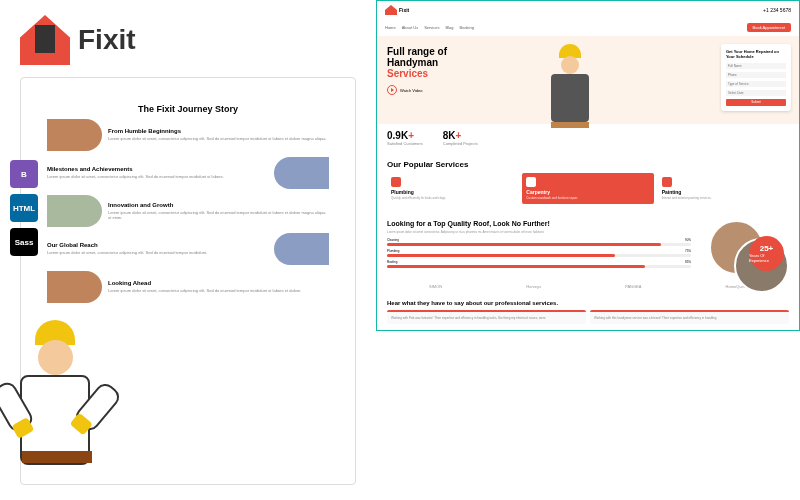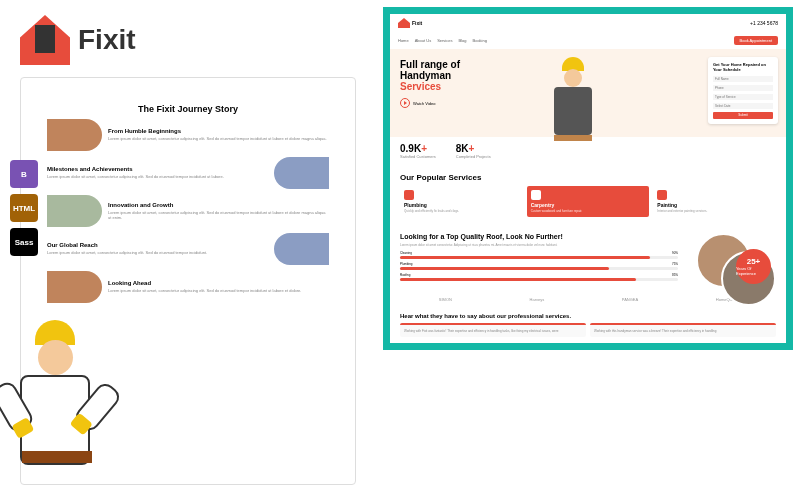--- a/index.html
+++ b/index.html
@@ -18,33 +18,33 @@
 .story-img{width:55px;height:32px;background:#c0845c;border-radius:0 16px 16px 0;flex-shrink:0}
 .story-item.alt .story-img{border-radius:16px 0 0 16px;background:#8b9dc3}
 .story-img.g{background:#a8b99e}
 .story-img.b{background:#7a8a9a}
 .story-text{flex:1}
 .story-h{font-size:6px;font-weight:bold;margin-bottom:2px}
 .story-p{font-size:4px;color:#888;line-height:1.3}
 .tech-badges{position:absolute;left:10px;top:160px;display:flex;flex-direction:column;gap:6px}
 .tb{width:28px;height:28px;border-radius:4px;display:flex;align-items:center;justify-content:center;font-size:8px;font-weight:bold;color:#fff}
 .tb.b{background:#7952b3}
-.tb.h{background:#a16207}
+.tb.h{background:#0369a1}
 .tb.s{background:#000000}
 .worker{position:absolute;bottom:-10px;left:-20px;width:150px;height:190px}
 .worker .helmet{width:40px;height:25px;background:#f1c40f;border-radius:20px 20px 0 0;margin:0 auto}
 .worker .face{width:35px;height:35px;background:#f4c99b;border-radius:50%;margin:-5px auto 0}
 .worker .body{width:70px;height:90px;background:#fff;margin:0 auto;border-radius:8px;border:2px solid #333;position:relative}
 .worker .arm{position:absolute;width:25px;height:50px;background:#fff;border:2px solid #333;border-radius:10px}
 .worker .arm.l{left:-22px;top:5px;transform:rotate(-30deg)}
 .worker .arm.r{right:-22px;top:5px;transform:rotate(40deg)}
 .worker .glove{width:18px;height:15px;background:#f1c40f;border-radius:4px;position:absolute;bottom:-8px}
 .worker .belt{width:70px;height:12px;background:#8b4513;position:absolute;bottom:0}
 .right{width:53%;background:#fff;display:flex;flex-direction:column}
-.panel{background:#fff;border:7px solid #14b8a6;margin:7px;font-size:5px}
+.panel{background:#fff;border:1px solid #14b8a6;margin:0;font-size:5px}
 .hdr{display:flex;justify-content:space-between;padding:4px 8px;align-items:center;font-size:5px}
 .hdr-logo{display:flex;align-items:center;gap:2px}
 .hdr-logo-ic{width:12px;height:10px;background:#e74c3c;clip-path:polygon(50% 0,100% 50%,100% 100%,0 100%,0 50%)}
 .nav{display:flex;gap:6px;font-size:4px;color:#666}
 .btn-cta{background:#e74c3c;color:#fff;padding:2px 6px;border-radius:2px;font-size:4px}
 .hero{background:#fdf3ea;padding:10px;display:flex;position:relative;height:88px}
 .hero-l{width:40%}
 .hero-title{font-size:10px;font-weight:bold;line-height:1.1}
 .hero-title .hl{color:#e74c3c}
 .hero-watch{display:flex;align-items:center;gap:3px;margin-top:6px}

